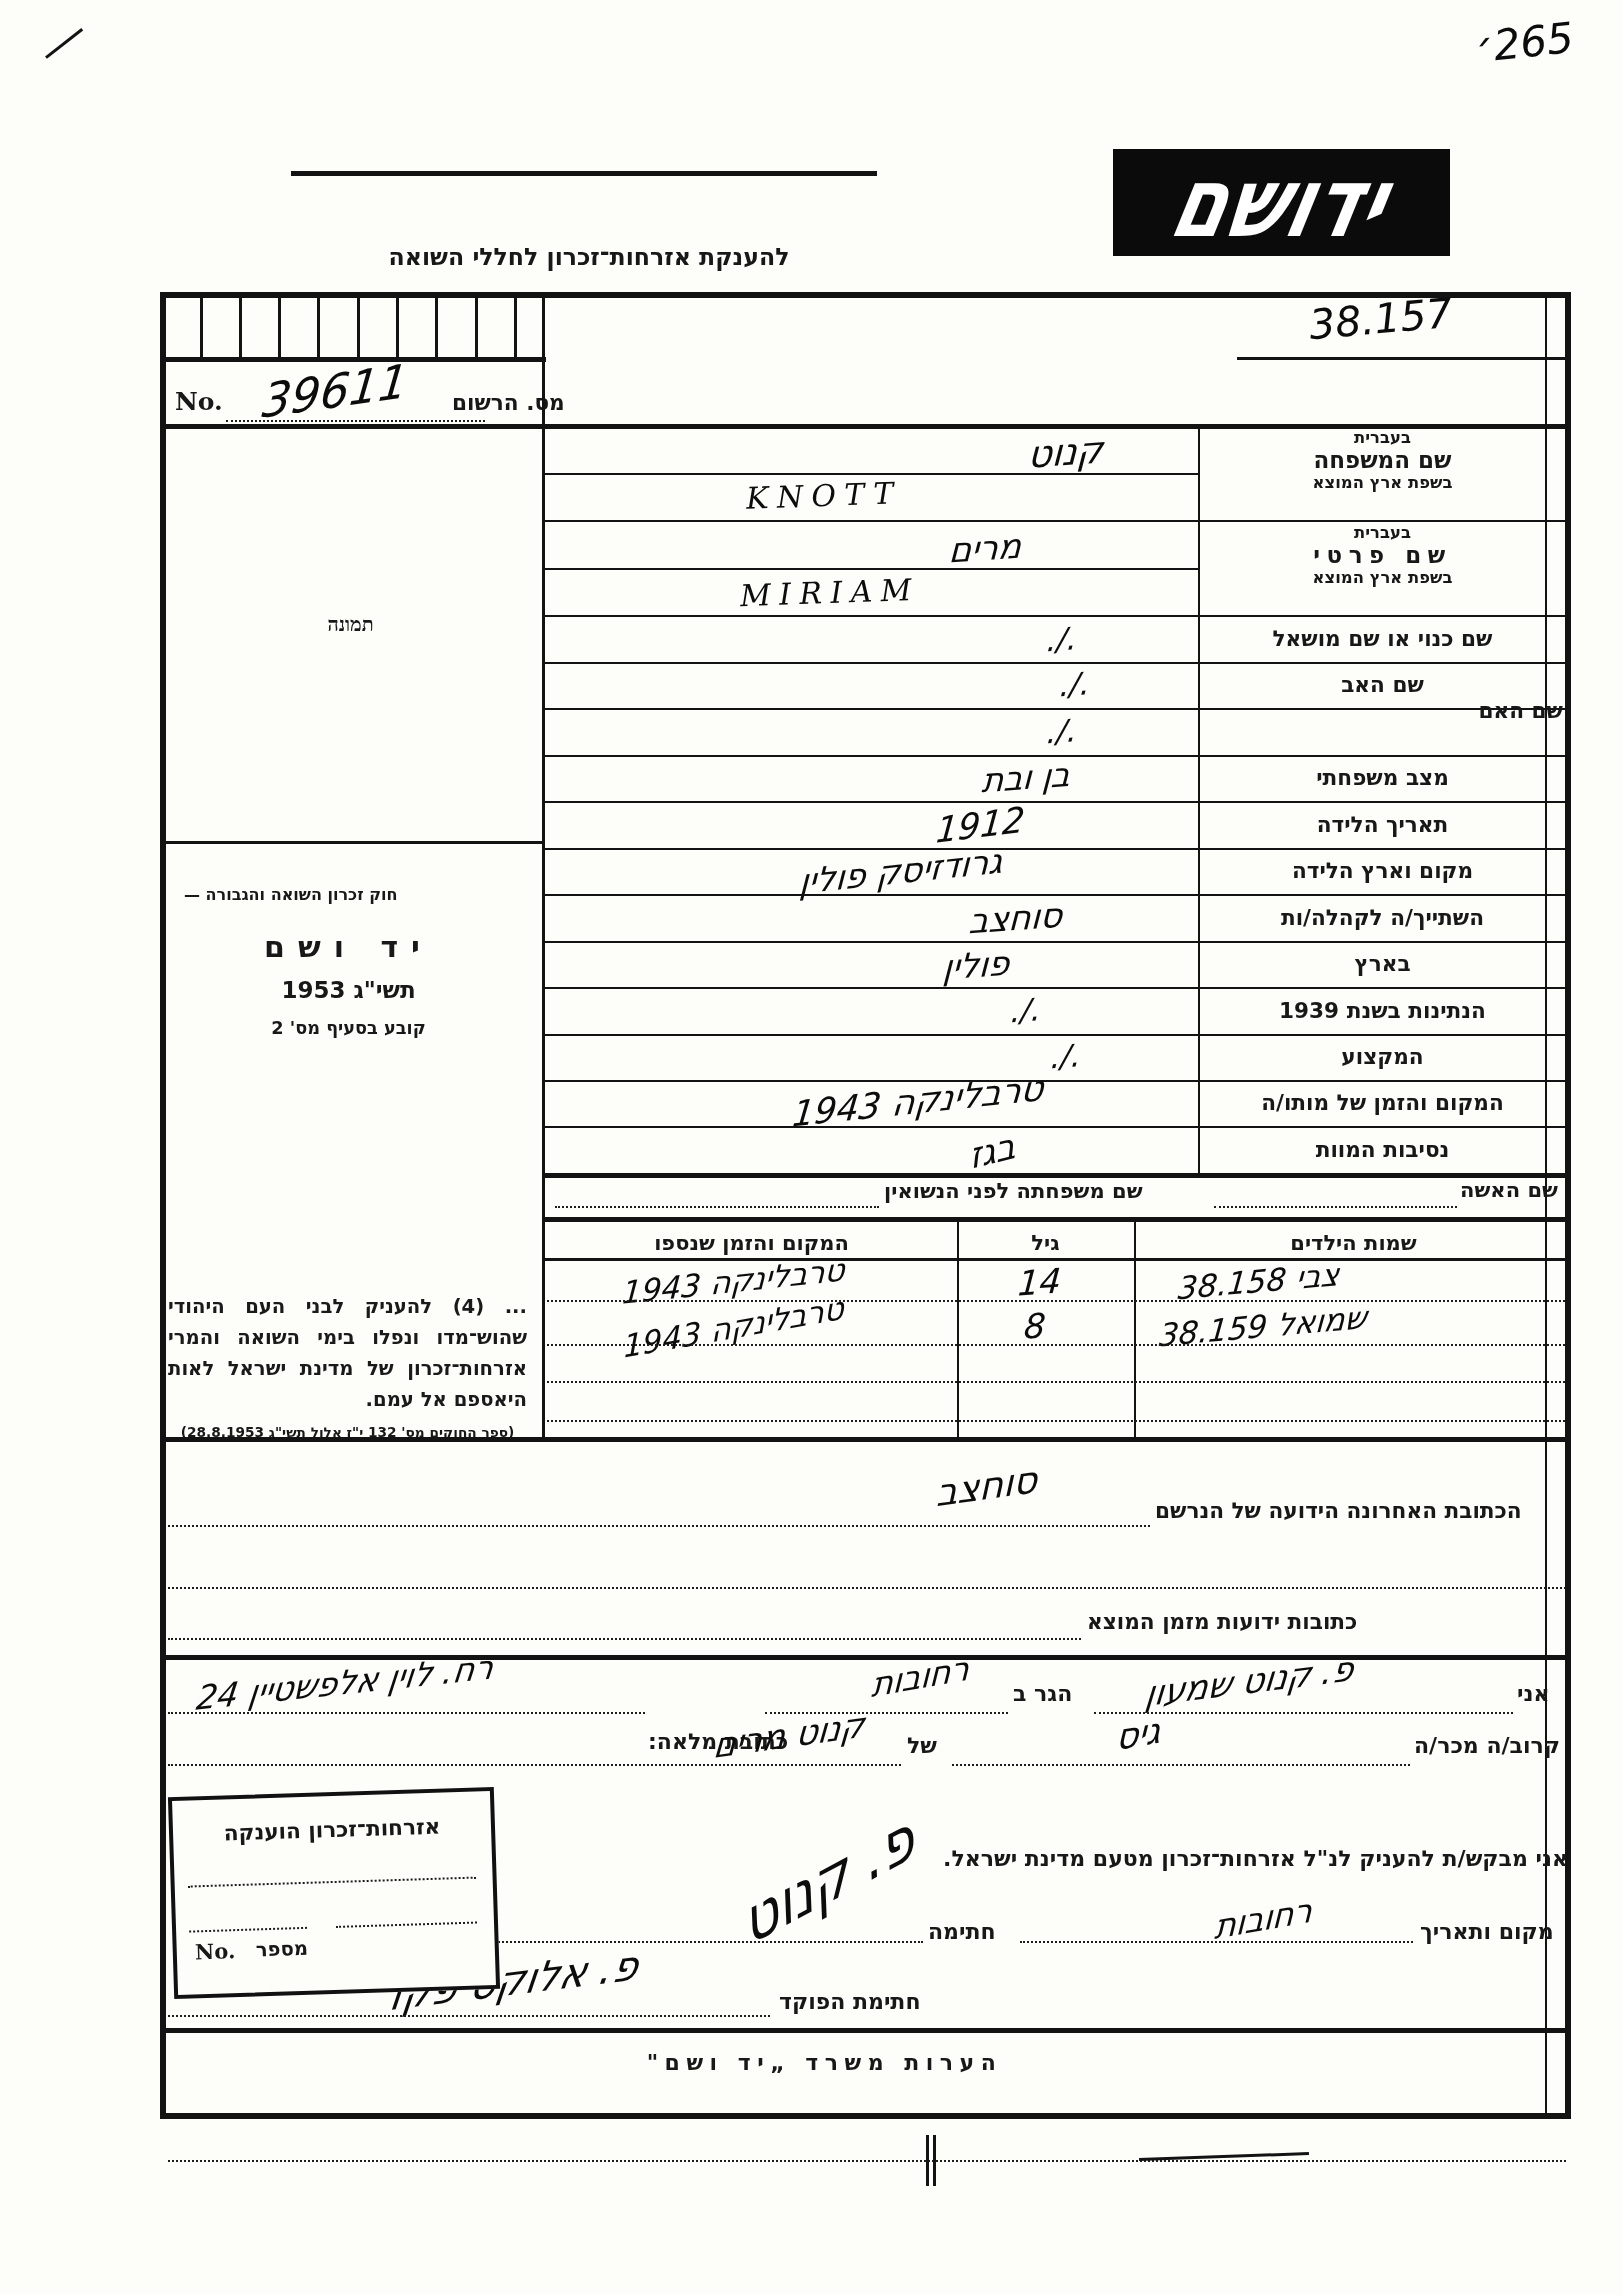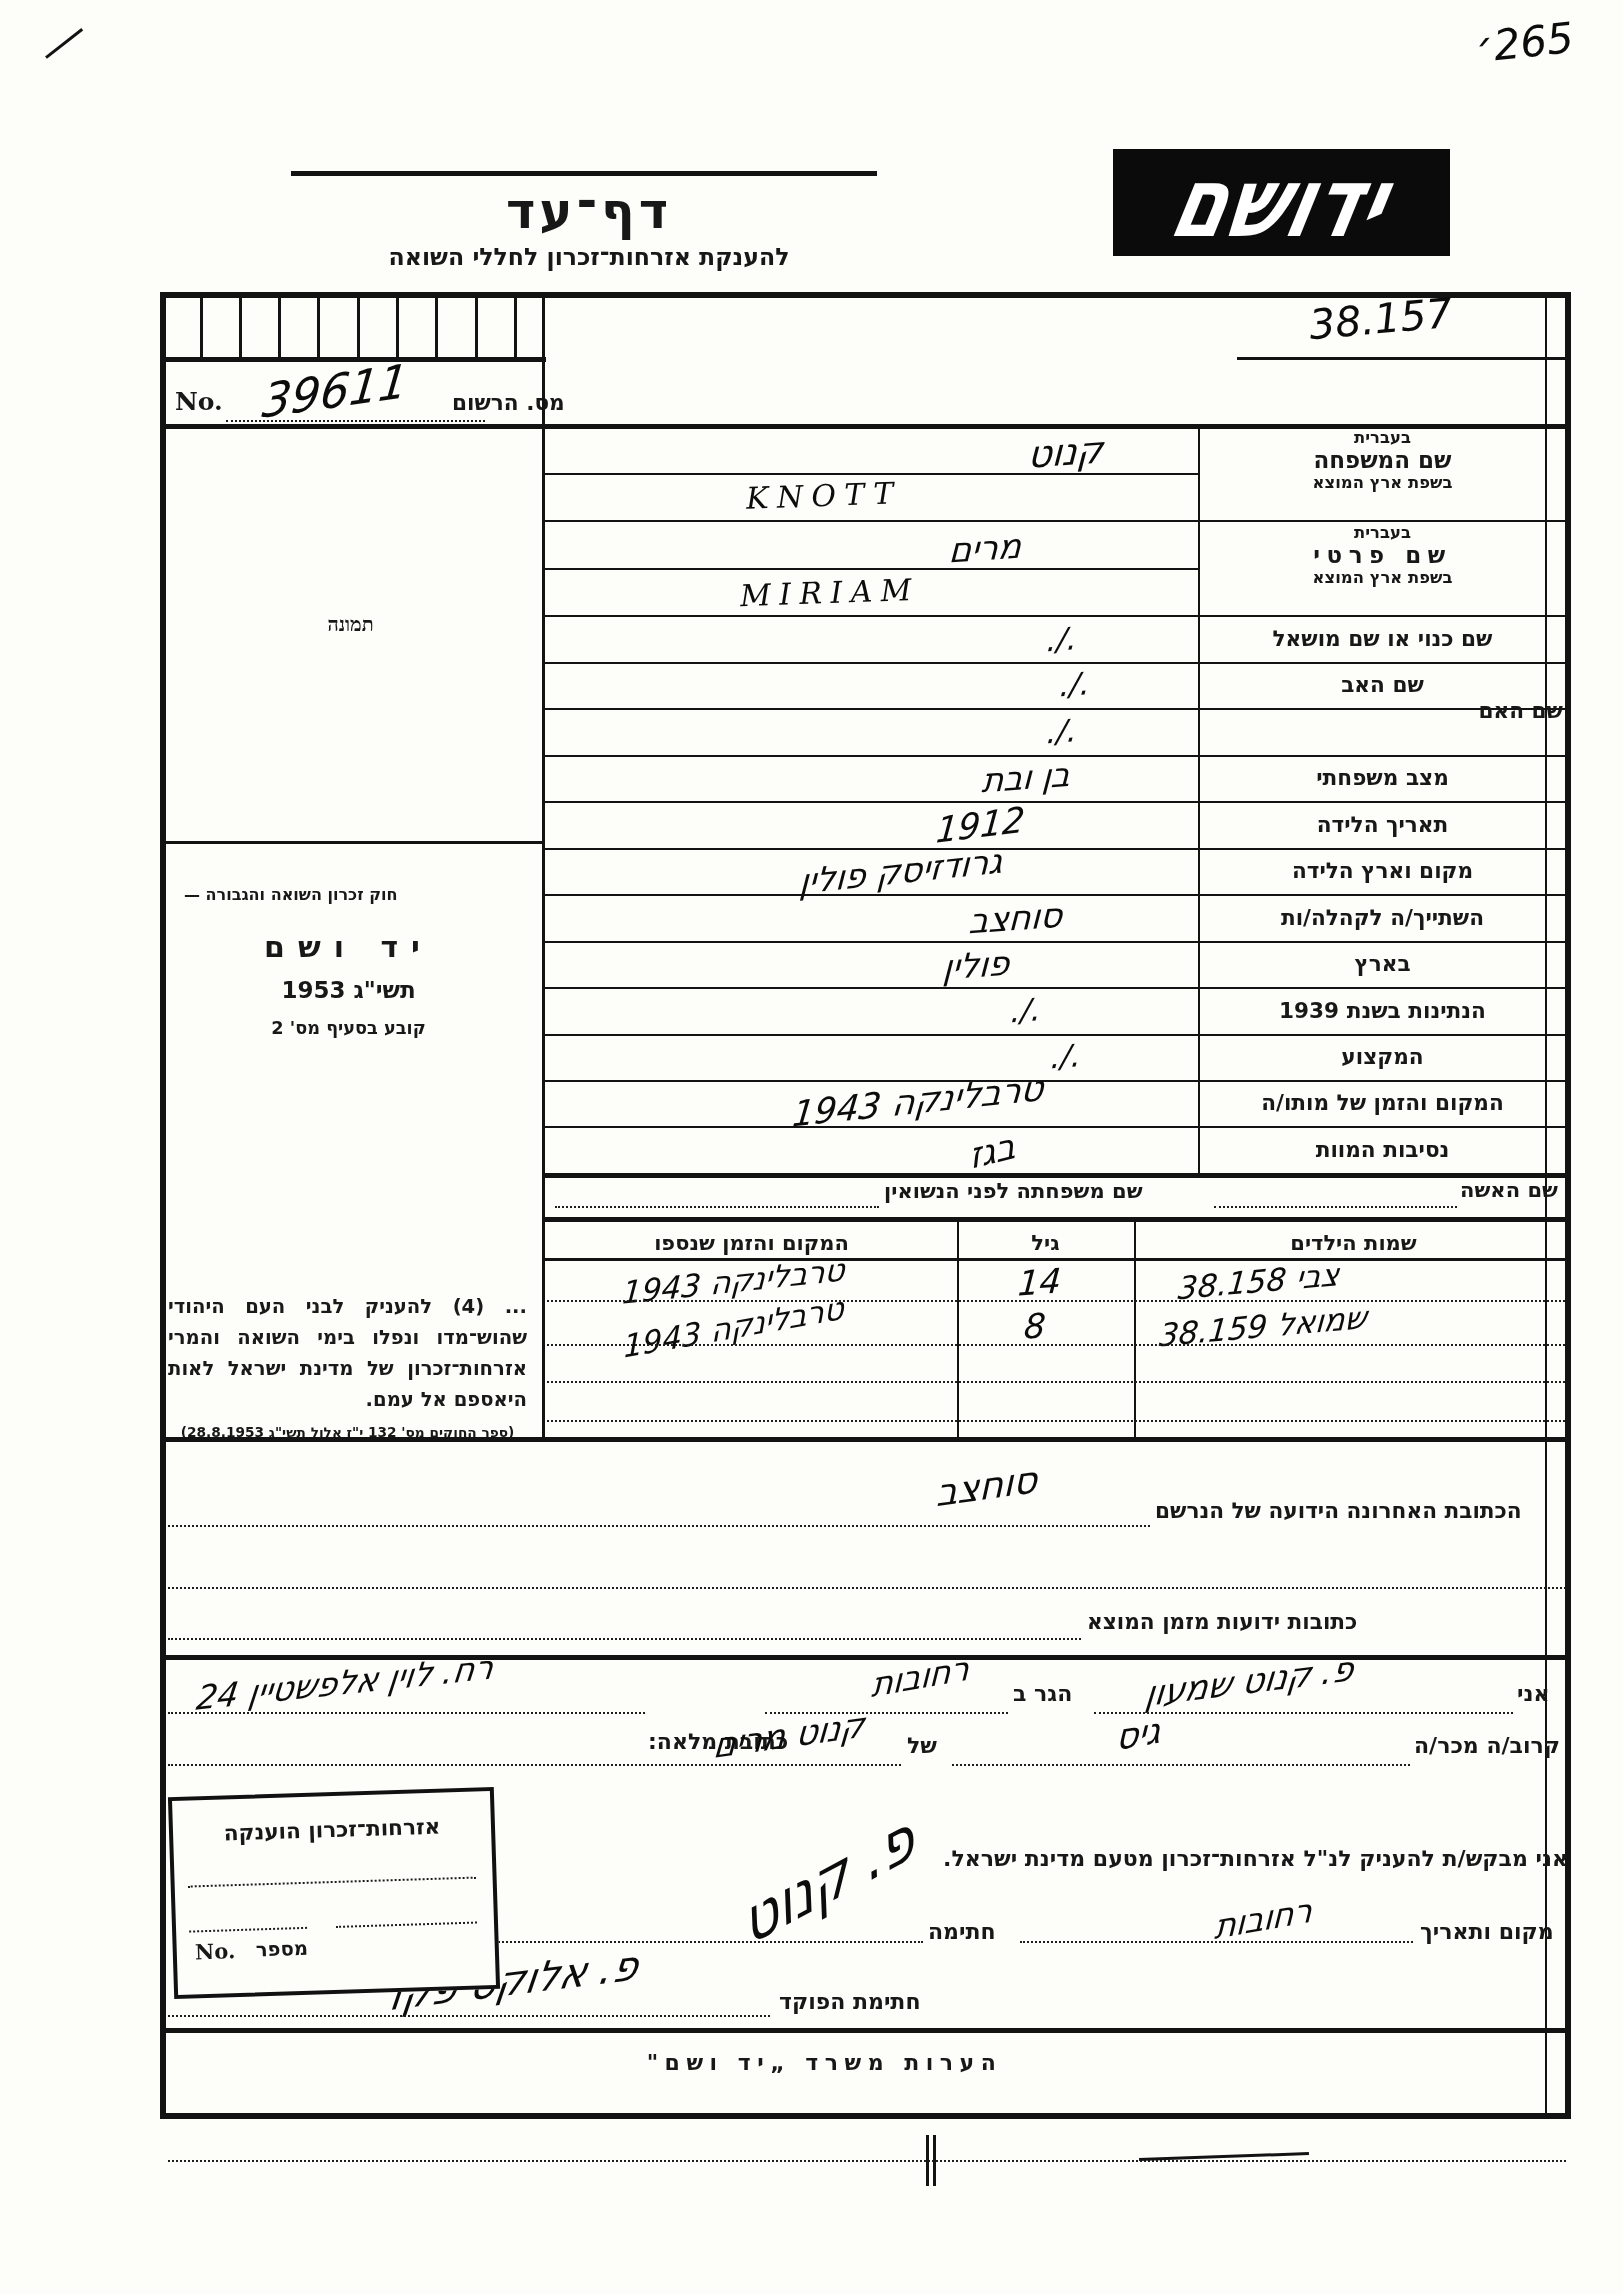--- a/index.html
+++ b/index.html
@@ -28,21 +28,20 @@
 </style>
 </head>
 <body>
 
 <div id="page">
 
   <div class="ln" style="left:41px;top:42px;width:46px;height:2.6px;transform:rotate(-38deg);"></div>
   <div class="hw" style="left:1476px;top:18.3px;font-size:42px;transform:rotate(-6deg);">265׳</div>
 
   <div class="ln" style="left:291px;top:171px;width:586px;height:4.6px;"></div>
-  <div class="printed" style="left:458px;top:182px;width:262px;text-align:center;font-size:50px;font-weight:900;letter-spacing:3.9px;">דף־עד</div>
   <div class="printed" style="left:327px;top:243px;width:524px;text-align:center;font-size:23.6px;">להענקת אזרחות־זכרון לחללי השואה</div>
   <div class="logo">
     <span>ידושם</span>
   </div>
 
   <div class="ln" style="left:160px;top:292px;width:1411px;height:5.9px;"></div>
   <div class="ln" style="left:160px;top:292px;width:5.9px;height:1826px;"></div>
   <div class="ln" style="left:1565px;top:292px;width:5.9px;height:1826px;"></div>
   <div class="vln ln" style="left:1545px;top:292px;width:2px;height:1826px;"></div>
   <div class="ln" style="left:160px;top:2113px;width:1411px;height:5.9px;"></div>

